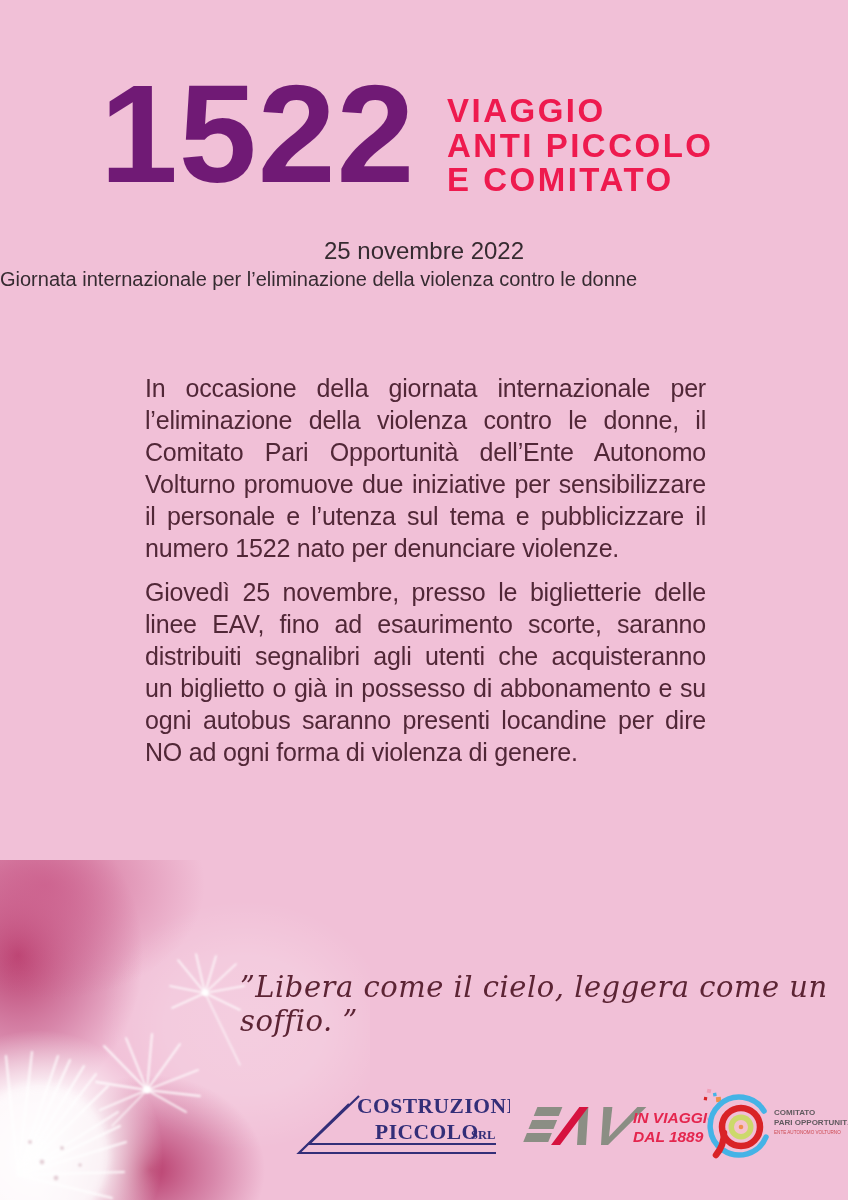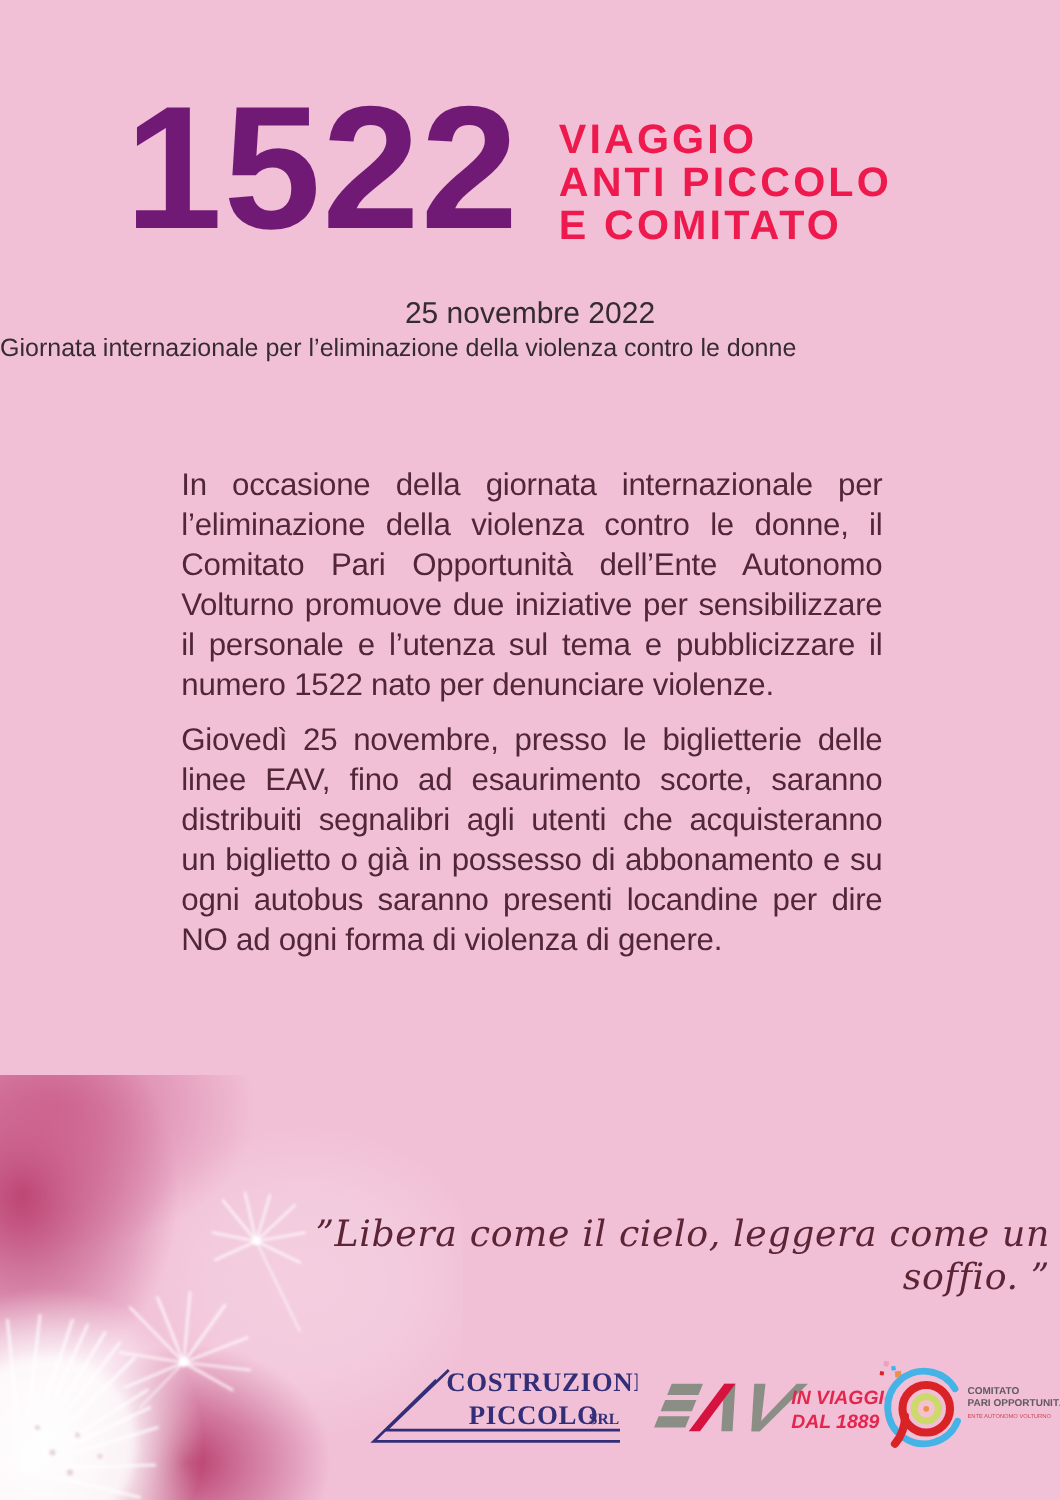--- a/index.html
+++ b/index.html
@@ -32,21 +32,21 @@
   }
   
   .body-text {
     position:absolute; left:133px; top:360px; width:585px;
     font-size:25px; line-height:32px; letter-spacing:-0.2px;
     color:#512737; text-align:justify;
   }
   .body-text p { margin:12px; }
   
   .quote {
-    position:absolute; left:240px; top:970px; width:600px; text-align:right;
+    position:absolute; left:240px; top:970px; width:600px; text-align:left;
     font-family:"DejaVu Serif", serif; font-style:italic;
     font-size:29px; letter-spacing:0.5px; color:#5c2434;
   }
   
   .logo { position:absolute; }
   .logo-costruzioni { left:295px; top:1083px; }
   .logo-eav         { left:513px; top:1093px; }
   .logo-comitato    { left:700px; top:1085px; }
   
   .photo { position:absolute; left:0; bottom:0; pointer-events:none; }

